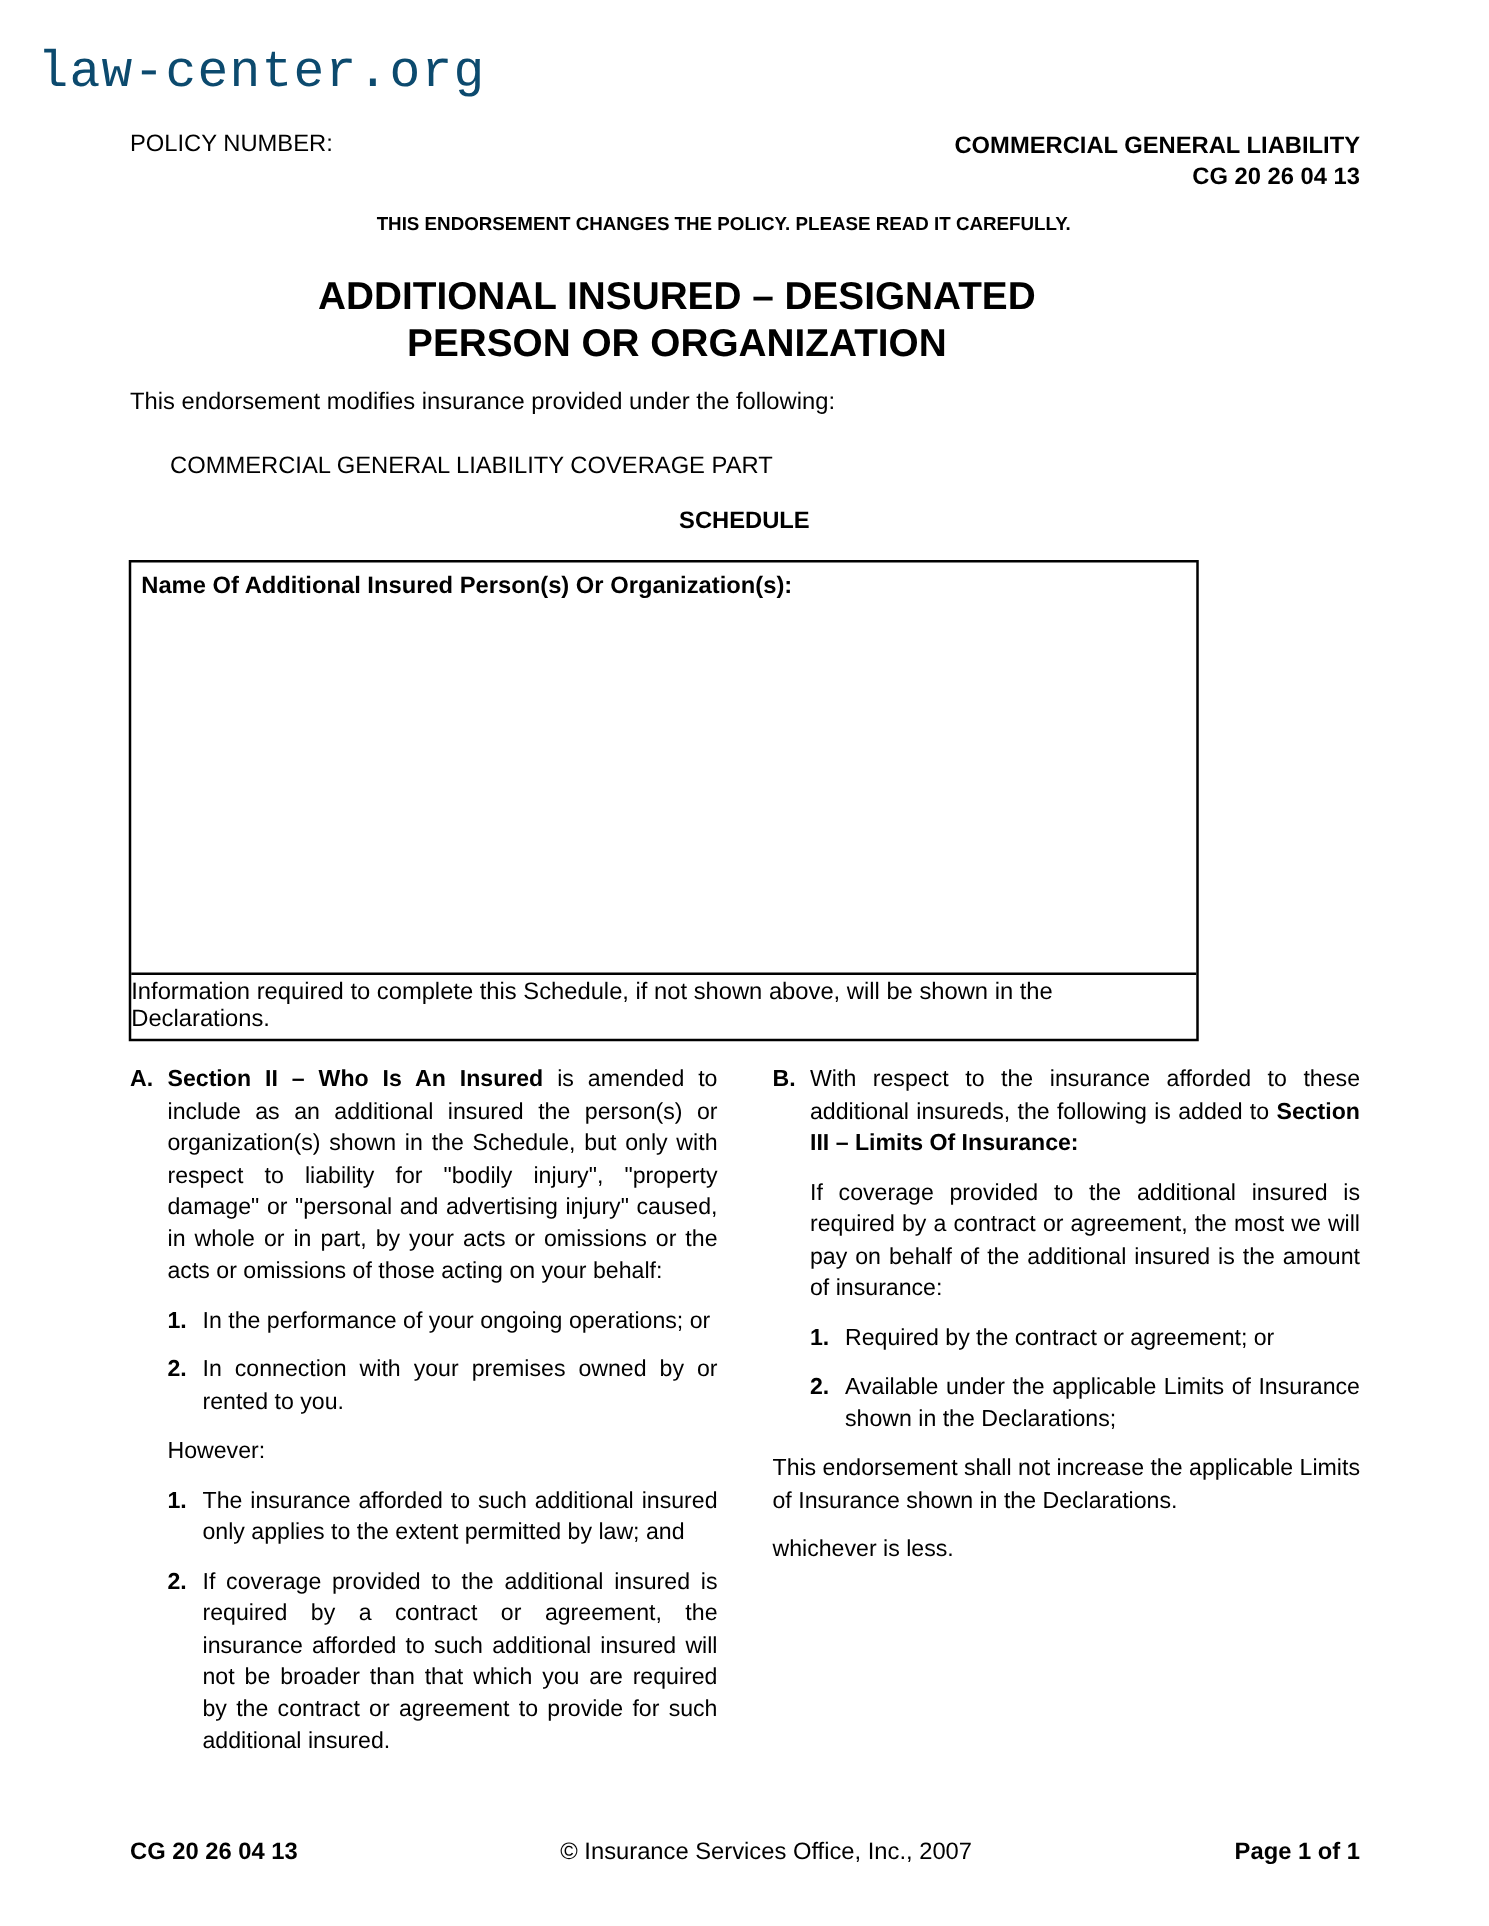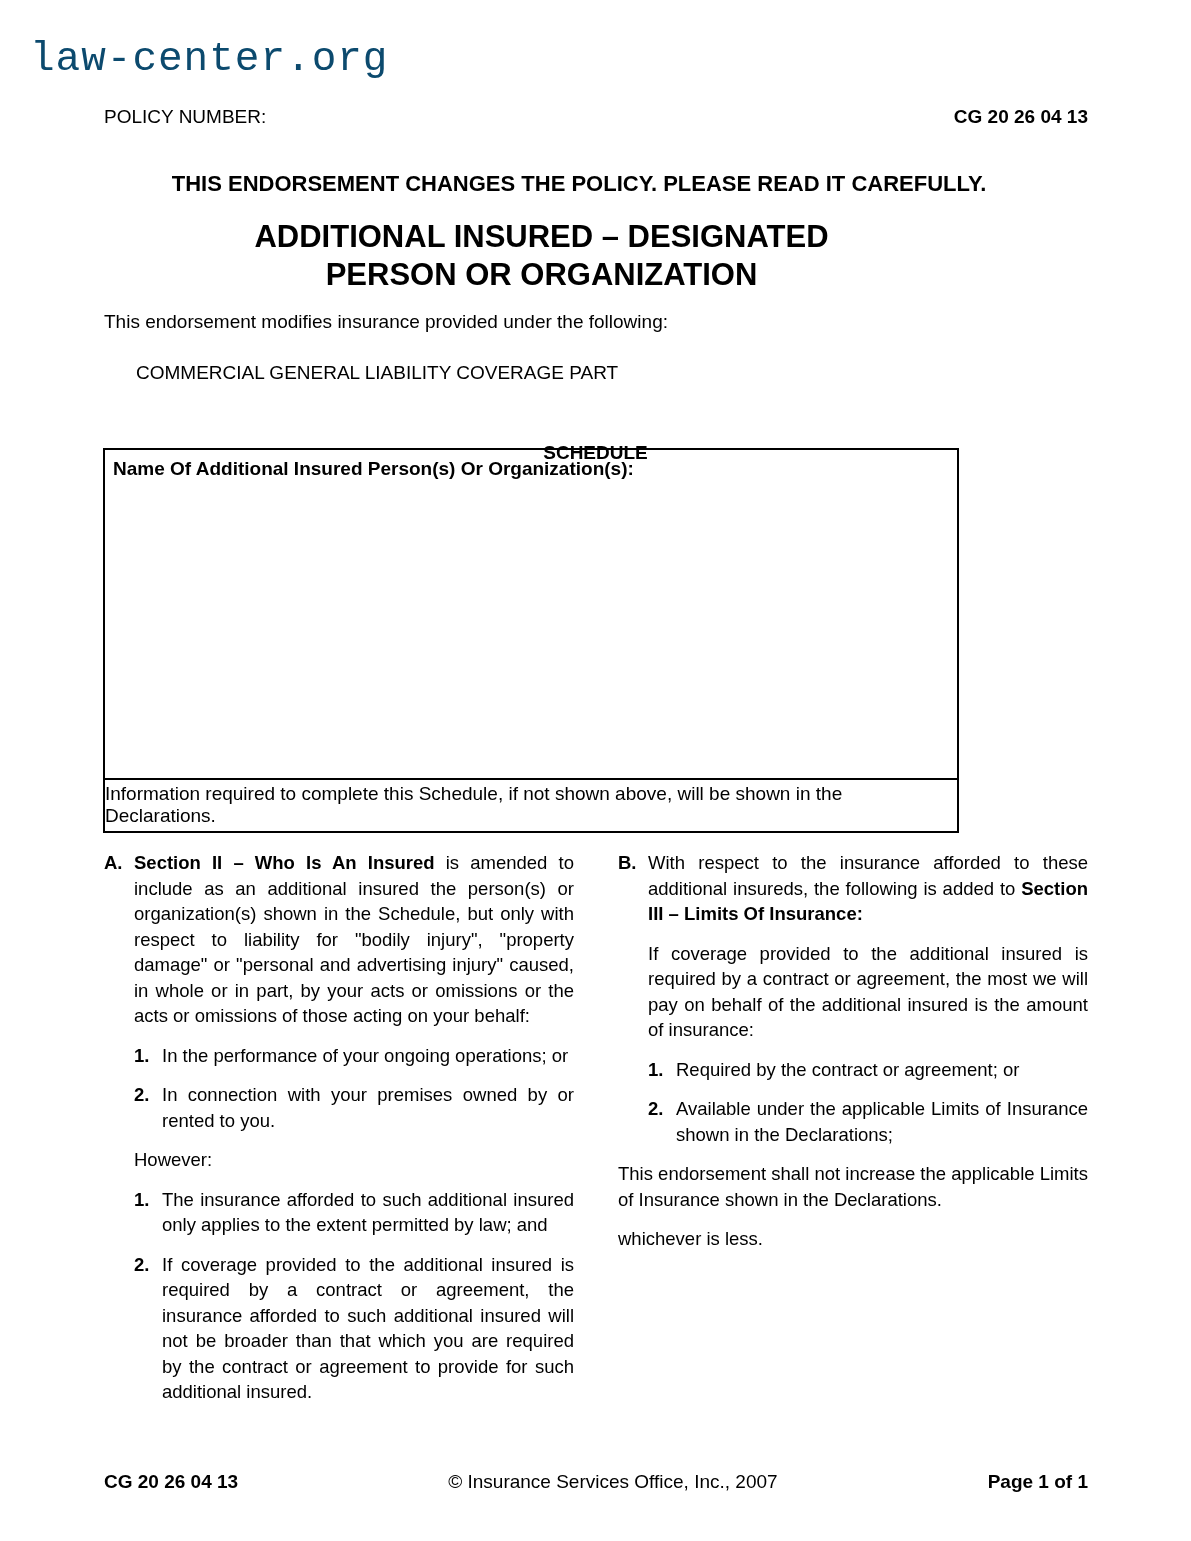--- a/index.html
+++ b/index.html
@@ -34,21 +34,21 @@
   }
 
   
   .header {
     position: absolute;
     left: 104px;
     top: 104px;
     width: 984px;
     display: flex;
     justify-content: space-between;
-    align-items: center;
+    align-items: flex-start;
   }
   .policy-number {
     font-size: 19px;
     line-height: 24px;
     white-space: nowrap;
   }
   .header-right {
     text-align: right;
     font-weight: bold;
     font-size: 19px;
@@ -56,21 +56,21 @@
   }
 
   
   .notice {
     position: absolute;
     left: 0;
     top: 171px;
     width: 1158px;
     text-align: center;
     font-weight: bold;
-    font-size: 22px;
+    font-size: 15px;
   }
   .main-title {
     position: absolute;
     left: 0;
     top: 218px;
     width: 1083px;
     text-align: center;
     font-weight: bold;
     font-size: 31px;
     line-height: 38px;
@@ -90,21 +90,20 @@
     font-size: 19px;
   }
   .schedule-heading {
     position: absolute;
     left: 0;
     top: 406px;
     width: 1191px;
     text-align: center;
     font-weight: bold;
     font-size: 19px;
-    margin-top: 36px;
   }
 
   
   .schedule-box {
     position: absolute;
     left: 103px;
     top: 448px;
     width: 856px;
     border: 2px solid #000;
     box-sizing: border-box;
@@ -213,20 +212,21 @@
 </head>
 <body>
 
 <div class="page">
 
   <div class="watermark">law-center.org</div>
 
   <div class="header">
     <div class="policy-number">POLICY NUMBER:</div>
     <div class="header-right">
+      <div>COMMERCIAL GENERAL LIABILITY</div>
       <div>CG 20 26 04 13</div>
     </div>
   </div>
 
   <div class="notice">THIS ENDORSEMENT CHANGES THE POLICY.  PLEASE READ IT CAREFULLY.</div>
 
   <div class="main-title">
     <div>ADDITIONAL INSURED – DESIGNATED</div>
     <div>PERSON OR ORGANIZATION</div>
   </div>

